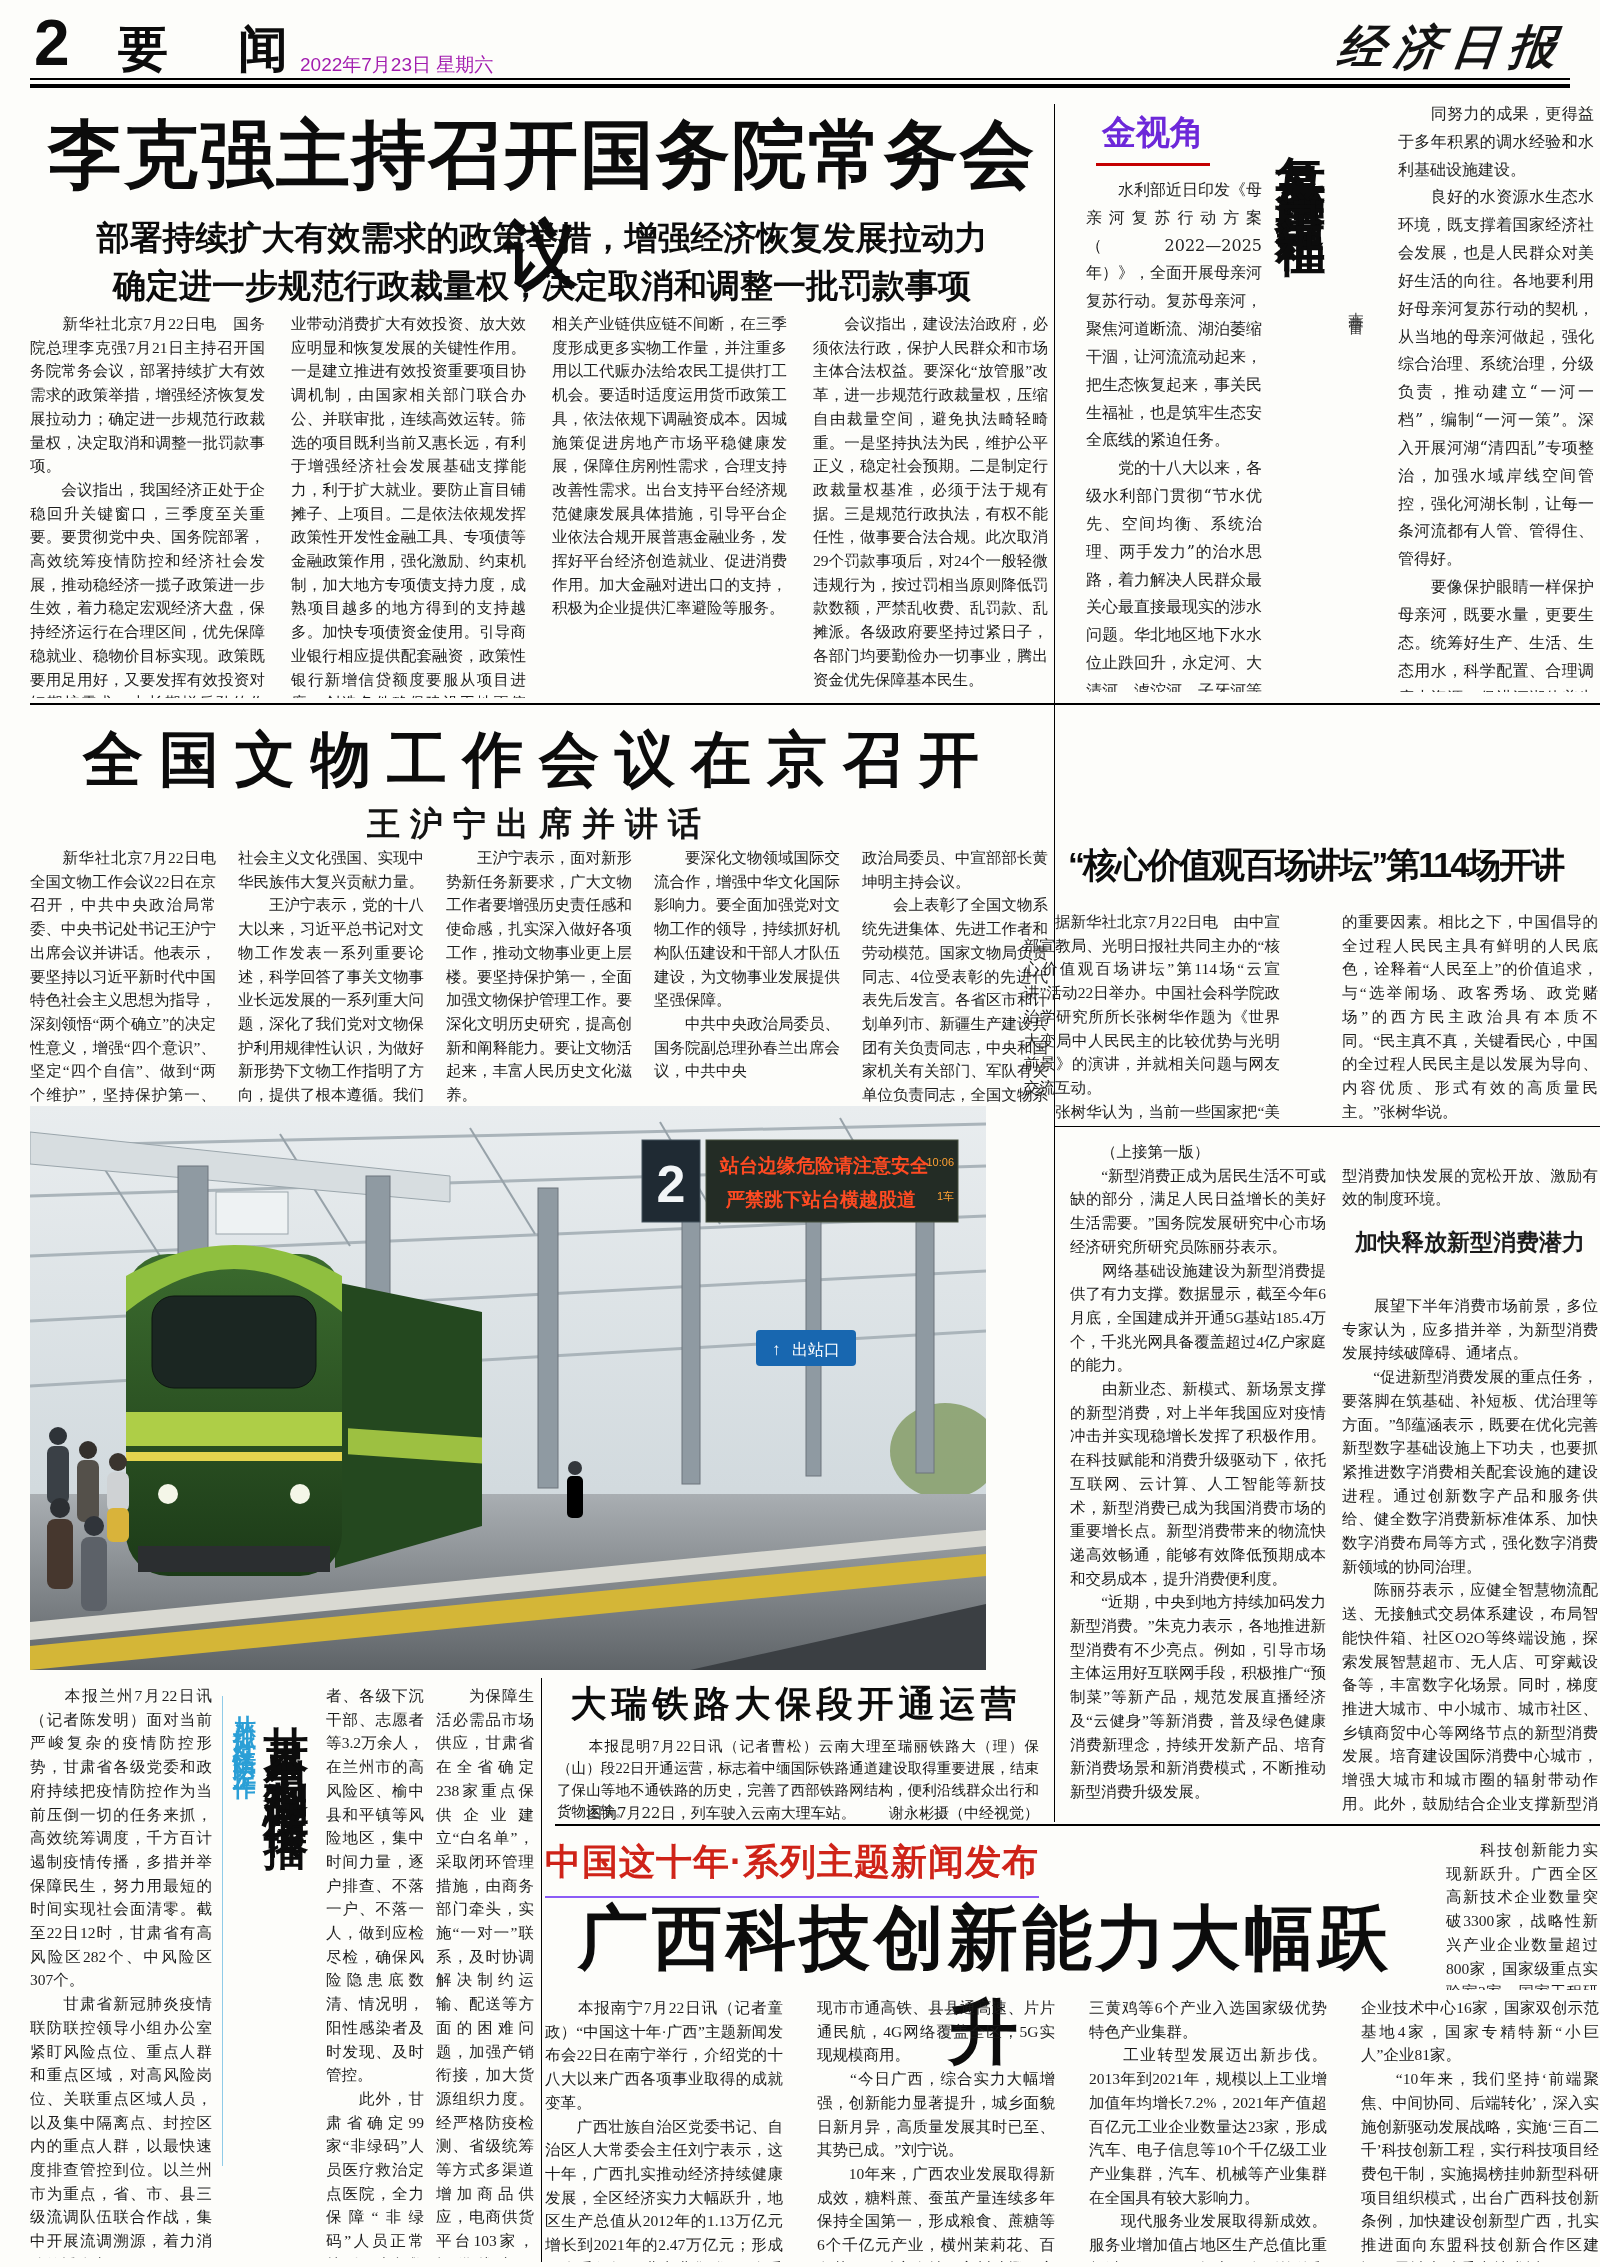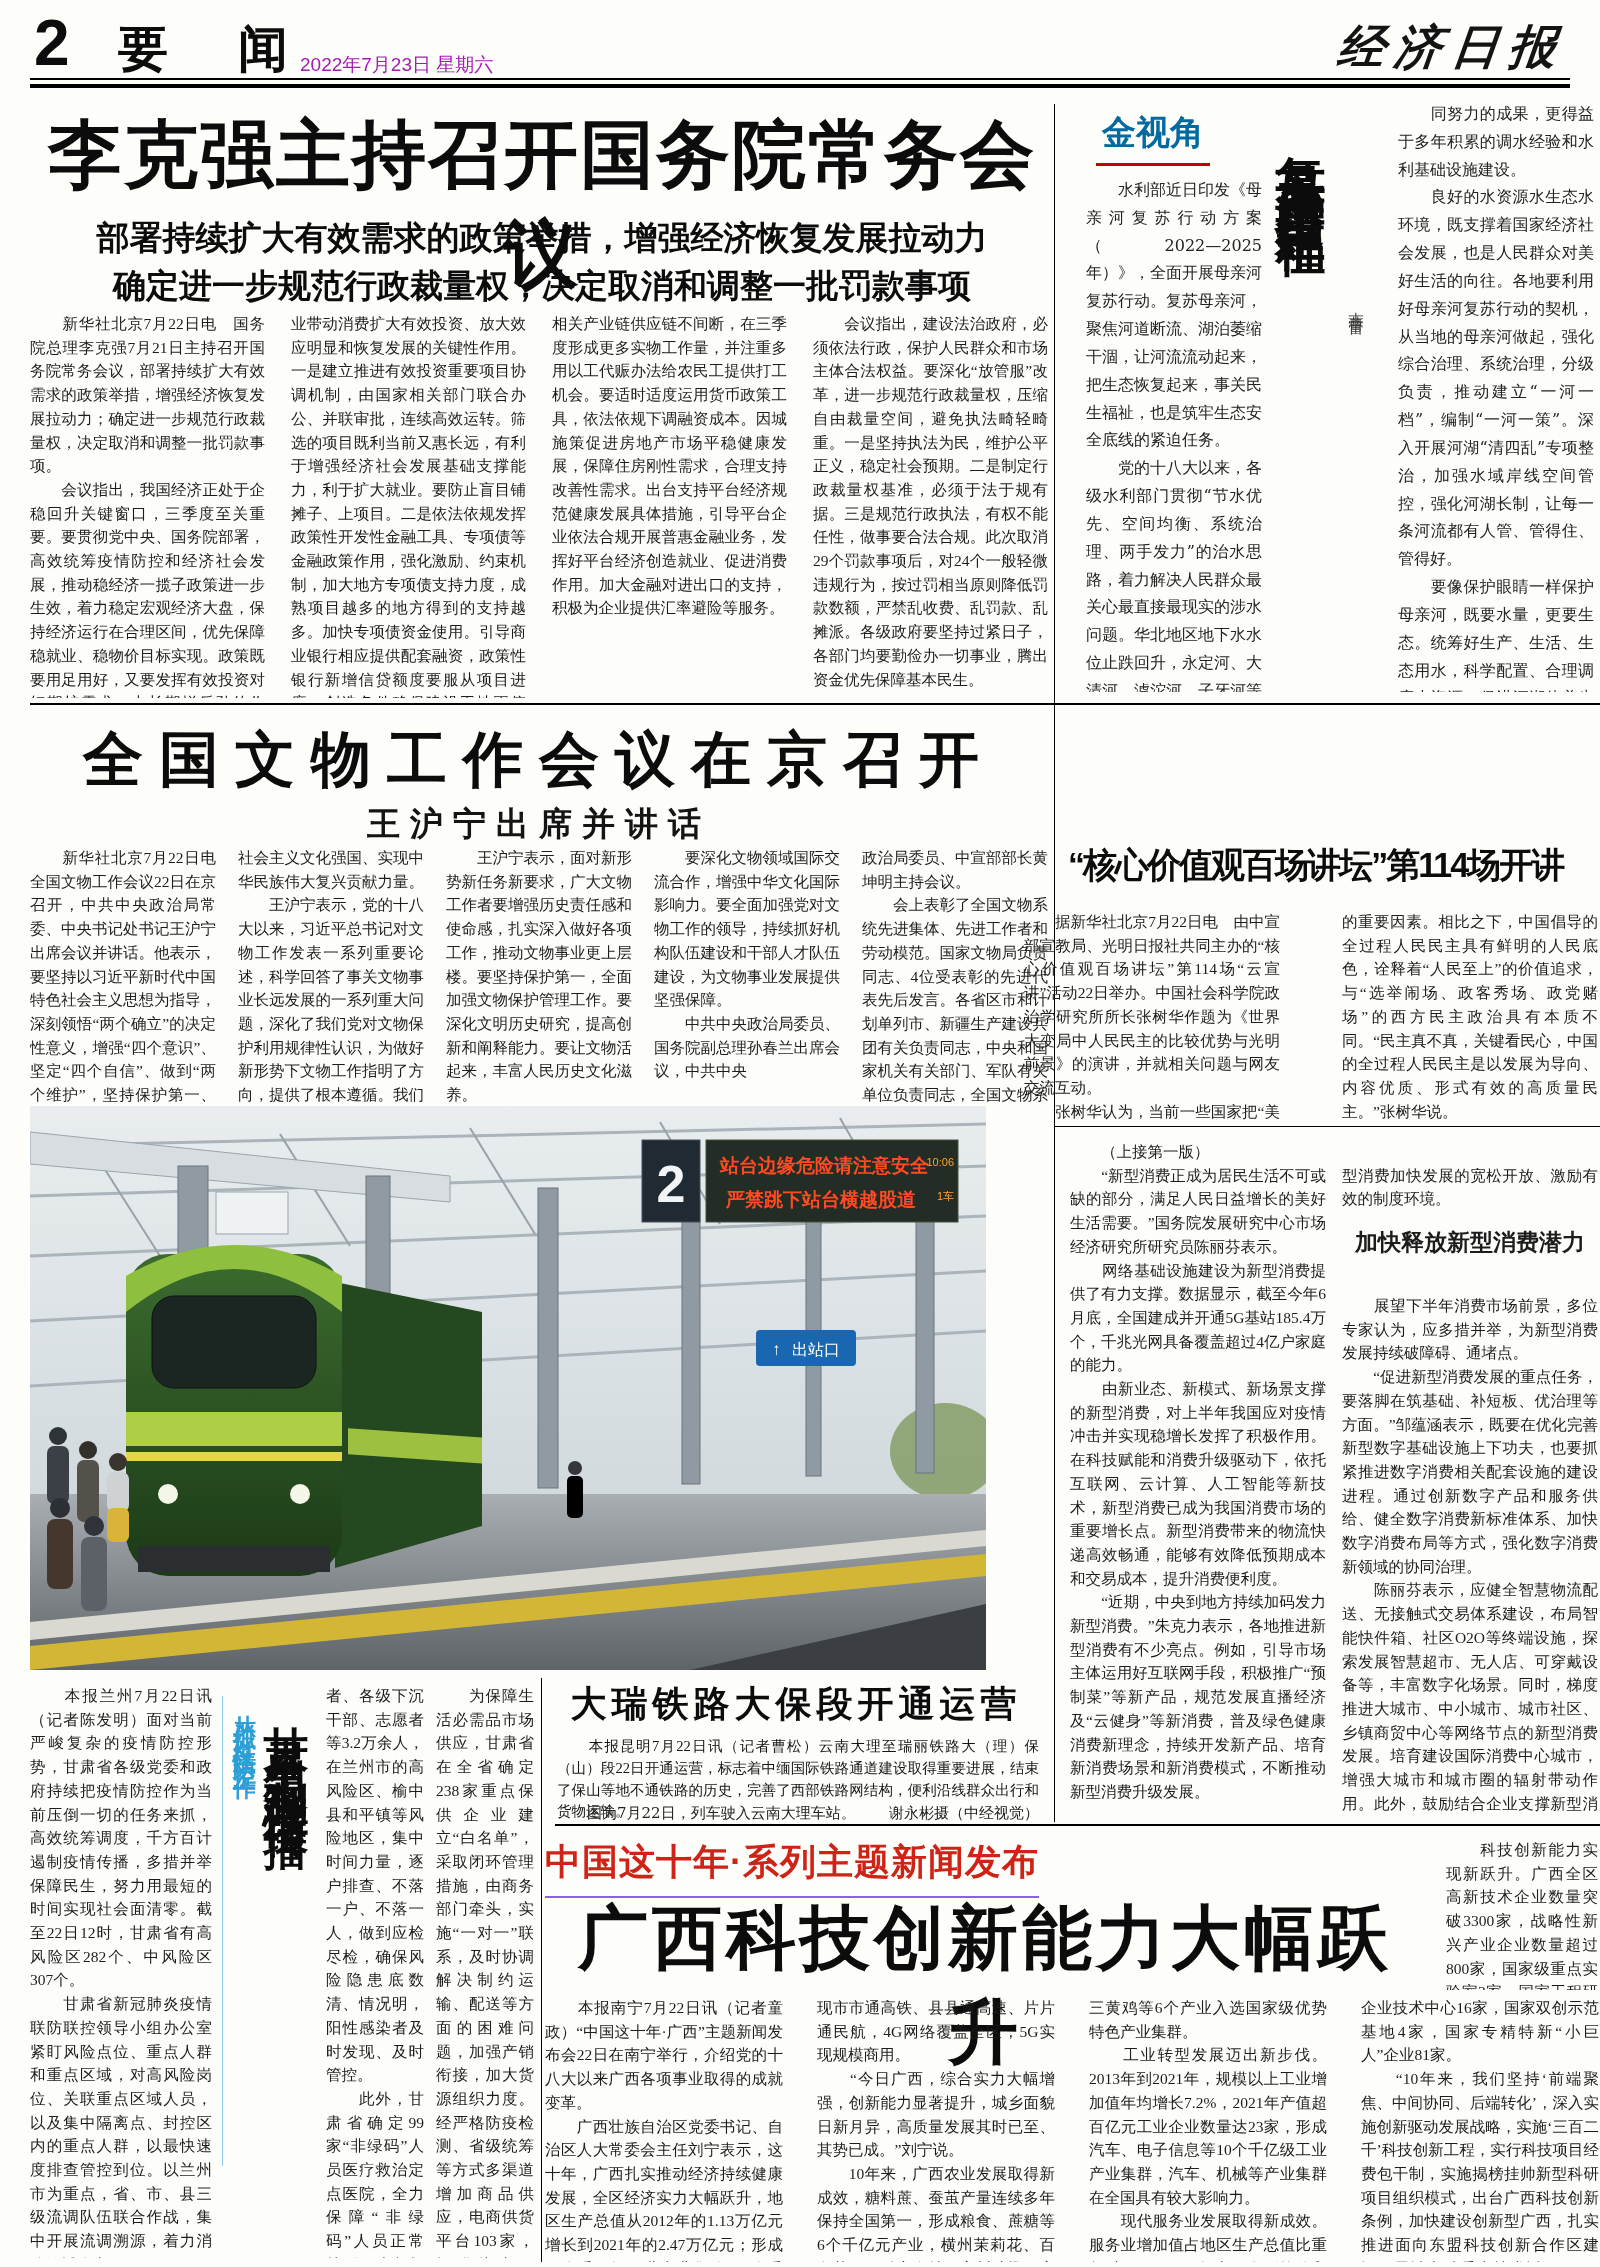--- a/index.html
+++ b/index.html
@@ -21,21 +21,21 @@
   .paper-logo{font-size:47px;font-weight:bold;font-style:italic;letter-spacing:10px;
               font-family:"DejaVu Serif",serif;transform:skewX(-6deg);}
   
   .h-lead{font-size:74px;letter-spacing:2px;}
   .h-sub{font-size:33px;line-height:1.45;}
   .h-relics{font-size:60px;letter-spacing:16px;}
   .h-relics-sub{font-size:33px;letter-spacing:10px;font-weight:bold;}
   .h-lecture{font-size:35px;letter-spacing:-2px;white-space:nowrap;transform:scaleX(.97);transform-origin:left;}
   .h-rail{font-size:36px;letter-spacing:5px;}
   .h-guangxi{font-size:70px;letter-spacing:4px;}
-  .goldlabel{font-size:34px;color:#0369a1;border-bottom:3px solid #c40000;padding:0 6px 7px 6px;display:inline-block;}
+  .goldlabel{font-size:34px;color:#6d28d9;border-bottom:3px solid #c40000;padding:0 6px 7px 6px;display:inline-block;}
   .banner-red{font-size:36px;color:#cf2318;border-bottom:2px solid #8b5cf6;padding-bottom:9px;letter-spacing:1px;}
   .subhead-inline{font-size:23px;font-weight:bold;text-align:center;font-family:"Liberation Sans","DejaVu Sans",sans-serif;
                   margin:14px 0 10px 0;white-space:normal;}
   .gansu-blue{font-size:23px;color:#2b9fd6;letter-spacing:7px;border-left:1px solid #8fcbe8;padding-left:7px;}
   .byline-v{font-size:15px;color:#333;letter-spacing:4px;}
   .caprow{display:flex;justify-content:space-between;align-items:baseline;}
 </style>
 </head>
 <body>
 

